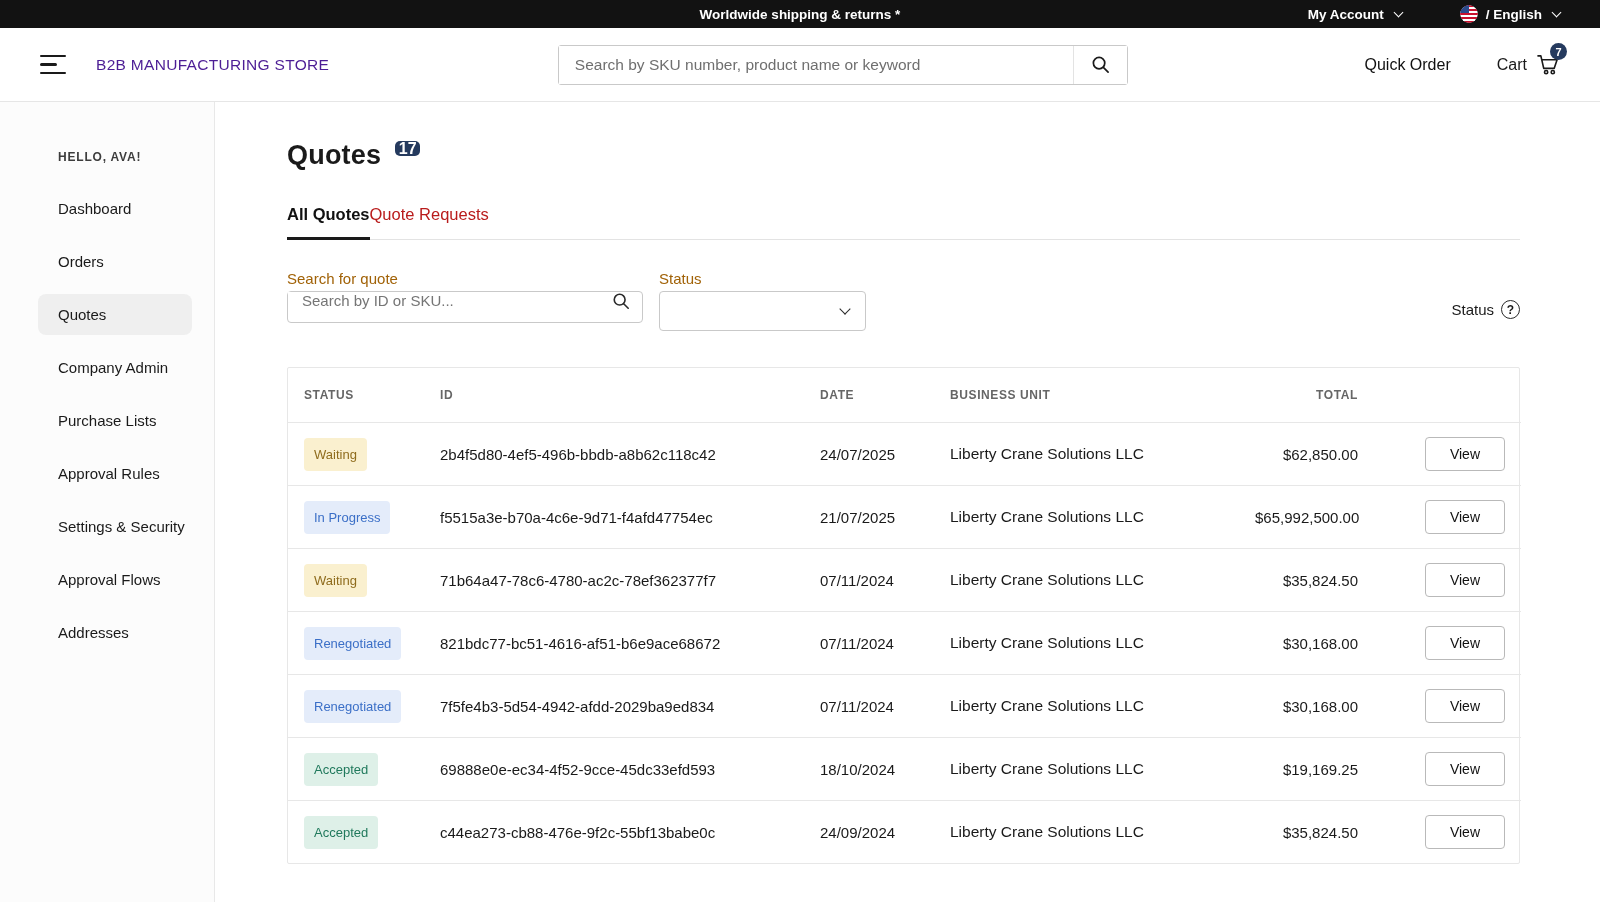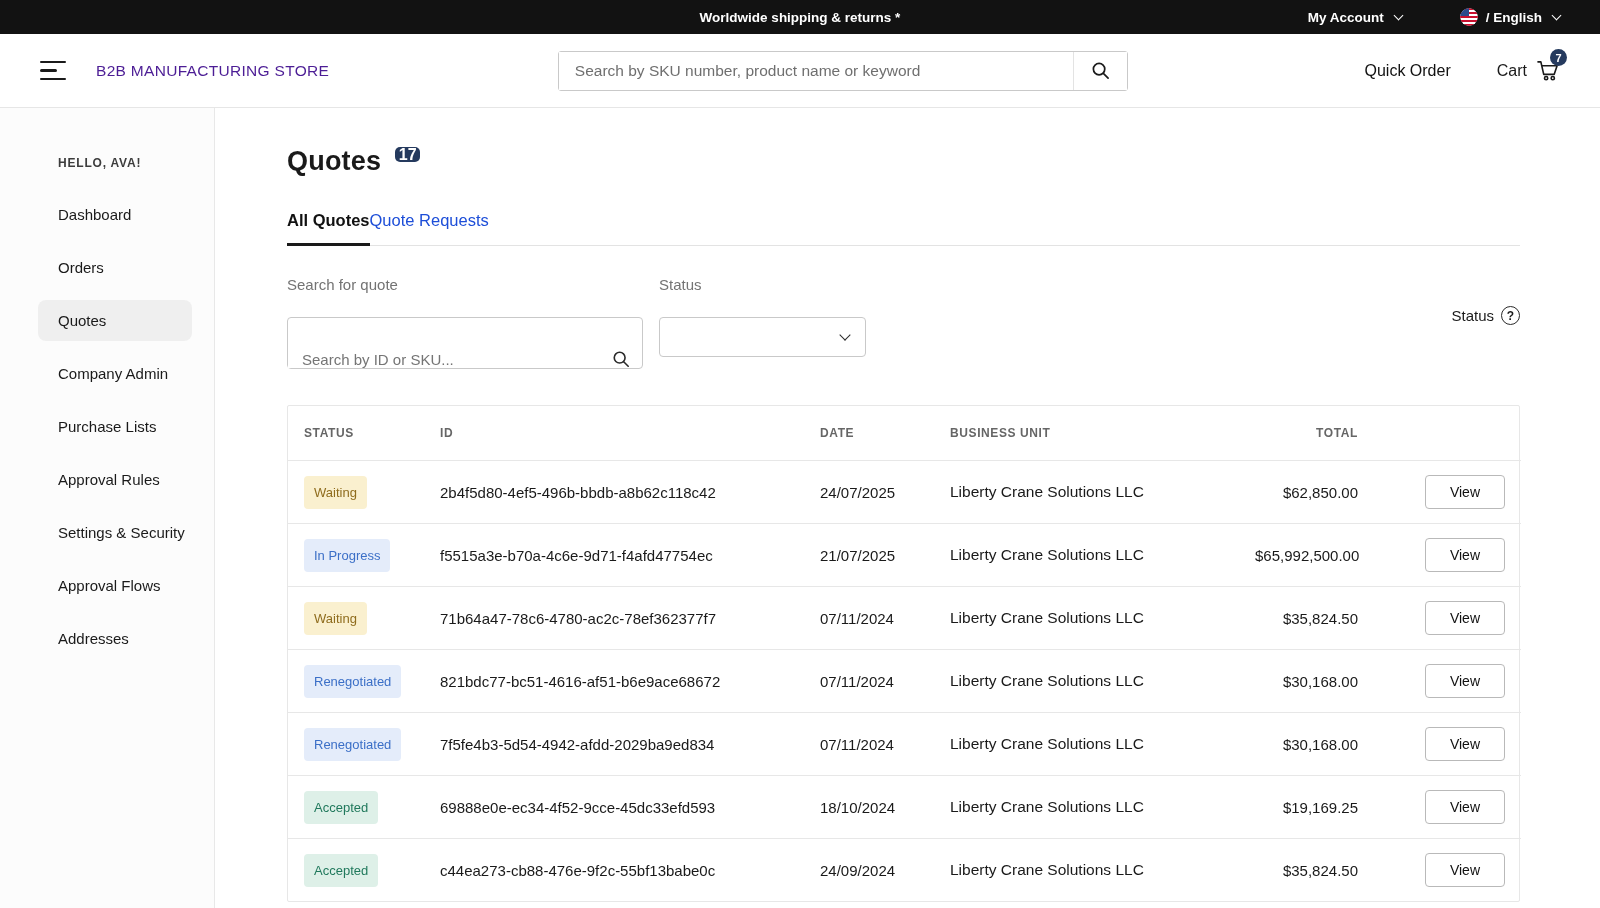--- a/index.html
+++ b/index.html
@@ -4,21 +4,21 @@
 <style>
   * { margin:0; padding:0; box-sizing:border-box; }
   html, body {
     width:1600px; height:908px; overflow:hidden;
     background:#fff; color:#1a1a1a;
     font-family:"Liberation Sans", sans-serif;
   }
 
   
   .topbar {
-    height:34px; background:var(--topbar-bg,#121212); color:#fff;
+    height:28px; background:var(--topbar-bg,#121212); color:#fff;
     display:flex; align-items:center; position:relative; font-size:13.5px;
   }
   .topbar-center {
     position:absolute; left:50%; transform:translateX(-50%);
     font-weight:600; white-space:nowrap;
   }
   .topbar-right { margin-left:auto; display:flex; align-items:center; gap:58px; padding-right:40px; }
   .topbar-item { display:flex; align-items:center; gap:8px; cursor:pointer; font-weight:600; }
   .chev {
     width:7px; height:7px;
@@ -78,30 +78,30 @@
   main { flex:1; padding:38px 80px 0 72px; overflow:hidden; }
   .title-row { display:flex; align-items:flex-start; gap:14px; }
   .title-row h1 { font-size:27px; font-weight:800; letter-spacing:.2px; }
   .count-badge {
     background:var(--accent-navy,#253a5e); color:#fff; font-size:16px; font-weight:700;
     border-radius:5px; min-width:25px; height:15px; display:flex; align-items:center;
     justify-content:center; margin-top:1px; padding:0 1px;
   }
   .tabs { display:flex; margin-top:34px; border-bottom:1px solid #e3e3e3; }
   .tab {
-    padding-bottom:13px; font-size:16.5px; color:#1d4ed8; cursor:pointer;
+    padding-bottom:13px; font-size:16.5px; color:#b91c1c; cursor:pointer;
     border-bottom:3px solid transparent; margin-bottom:-1px;
   }
   .tab.active { font-weight:700; color:#111; border-bottom-color:#1a1a1a; }
 
   .filters-row { display:flex; margin-top:30px; gap:16px; }
-  .filter label { display:block; font-size:15px; color:#737373; margin-bottom:24px; }
+  .filter label { display:block; font-size:15px; color:#a16207; margin-bottom:4px; }
   .filter-input {
-    width:356px; height:52px; border:1px solid #c9c9c9; border-radius:4px;
-    display:flex; align-items:flex-end; background:#fff;
+    width:356px; height:32px; border:1px solid #c9c9c9; border-radius:4px;
+    display:flex; align-items:flex-start; background:#fff;
   }
   .filter-input input {
     flex:1; border:none; outline:none; padding:0 14px; font-size:15px;
     font-family:"Liberation Sans", sans-serif; color:#1a1a1a;
   }
   .filter-input input::placeholder { color:#757575; }
   .filter-input .mag { margin-right:12px; color:#2a2a2a; display:flex; }
   .select-box {
     width:207px; height:40px; border:1px solid #c9c9c9; border-radius:4px;
     display:flex; align-items:center; justify-content:flex-end; padding-right:16px;

